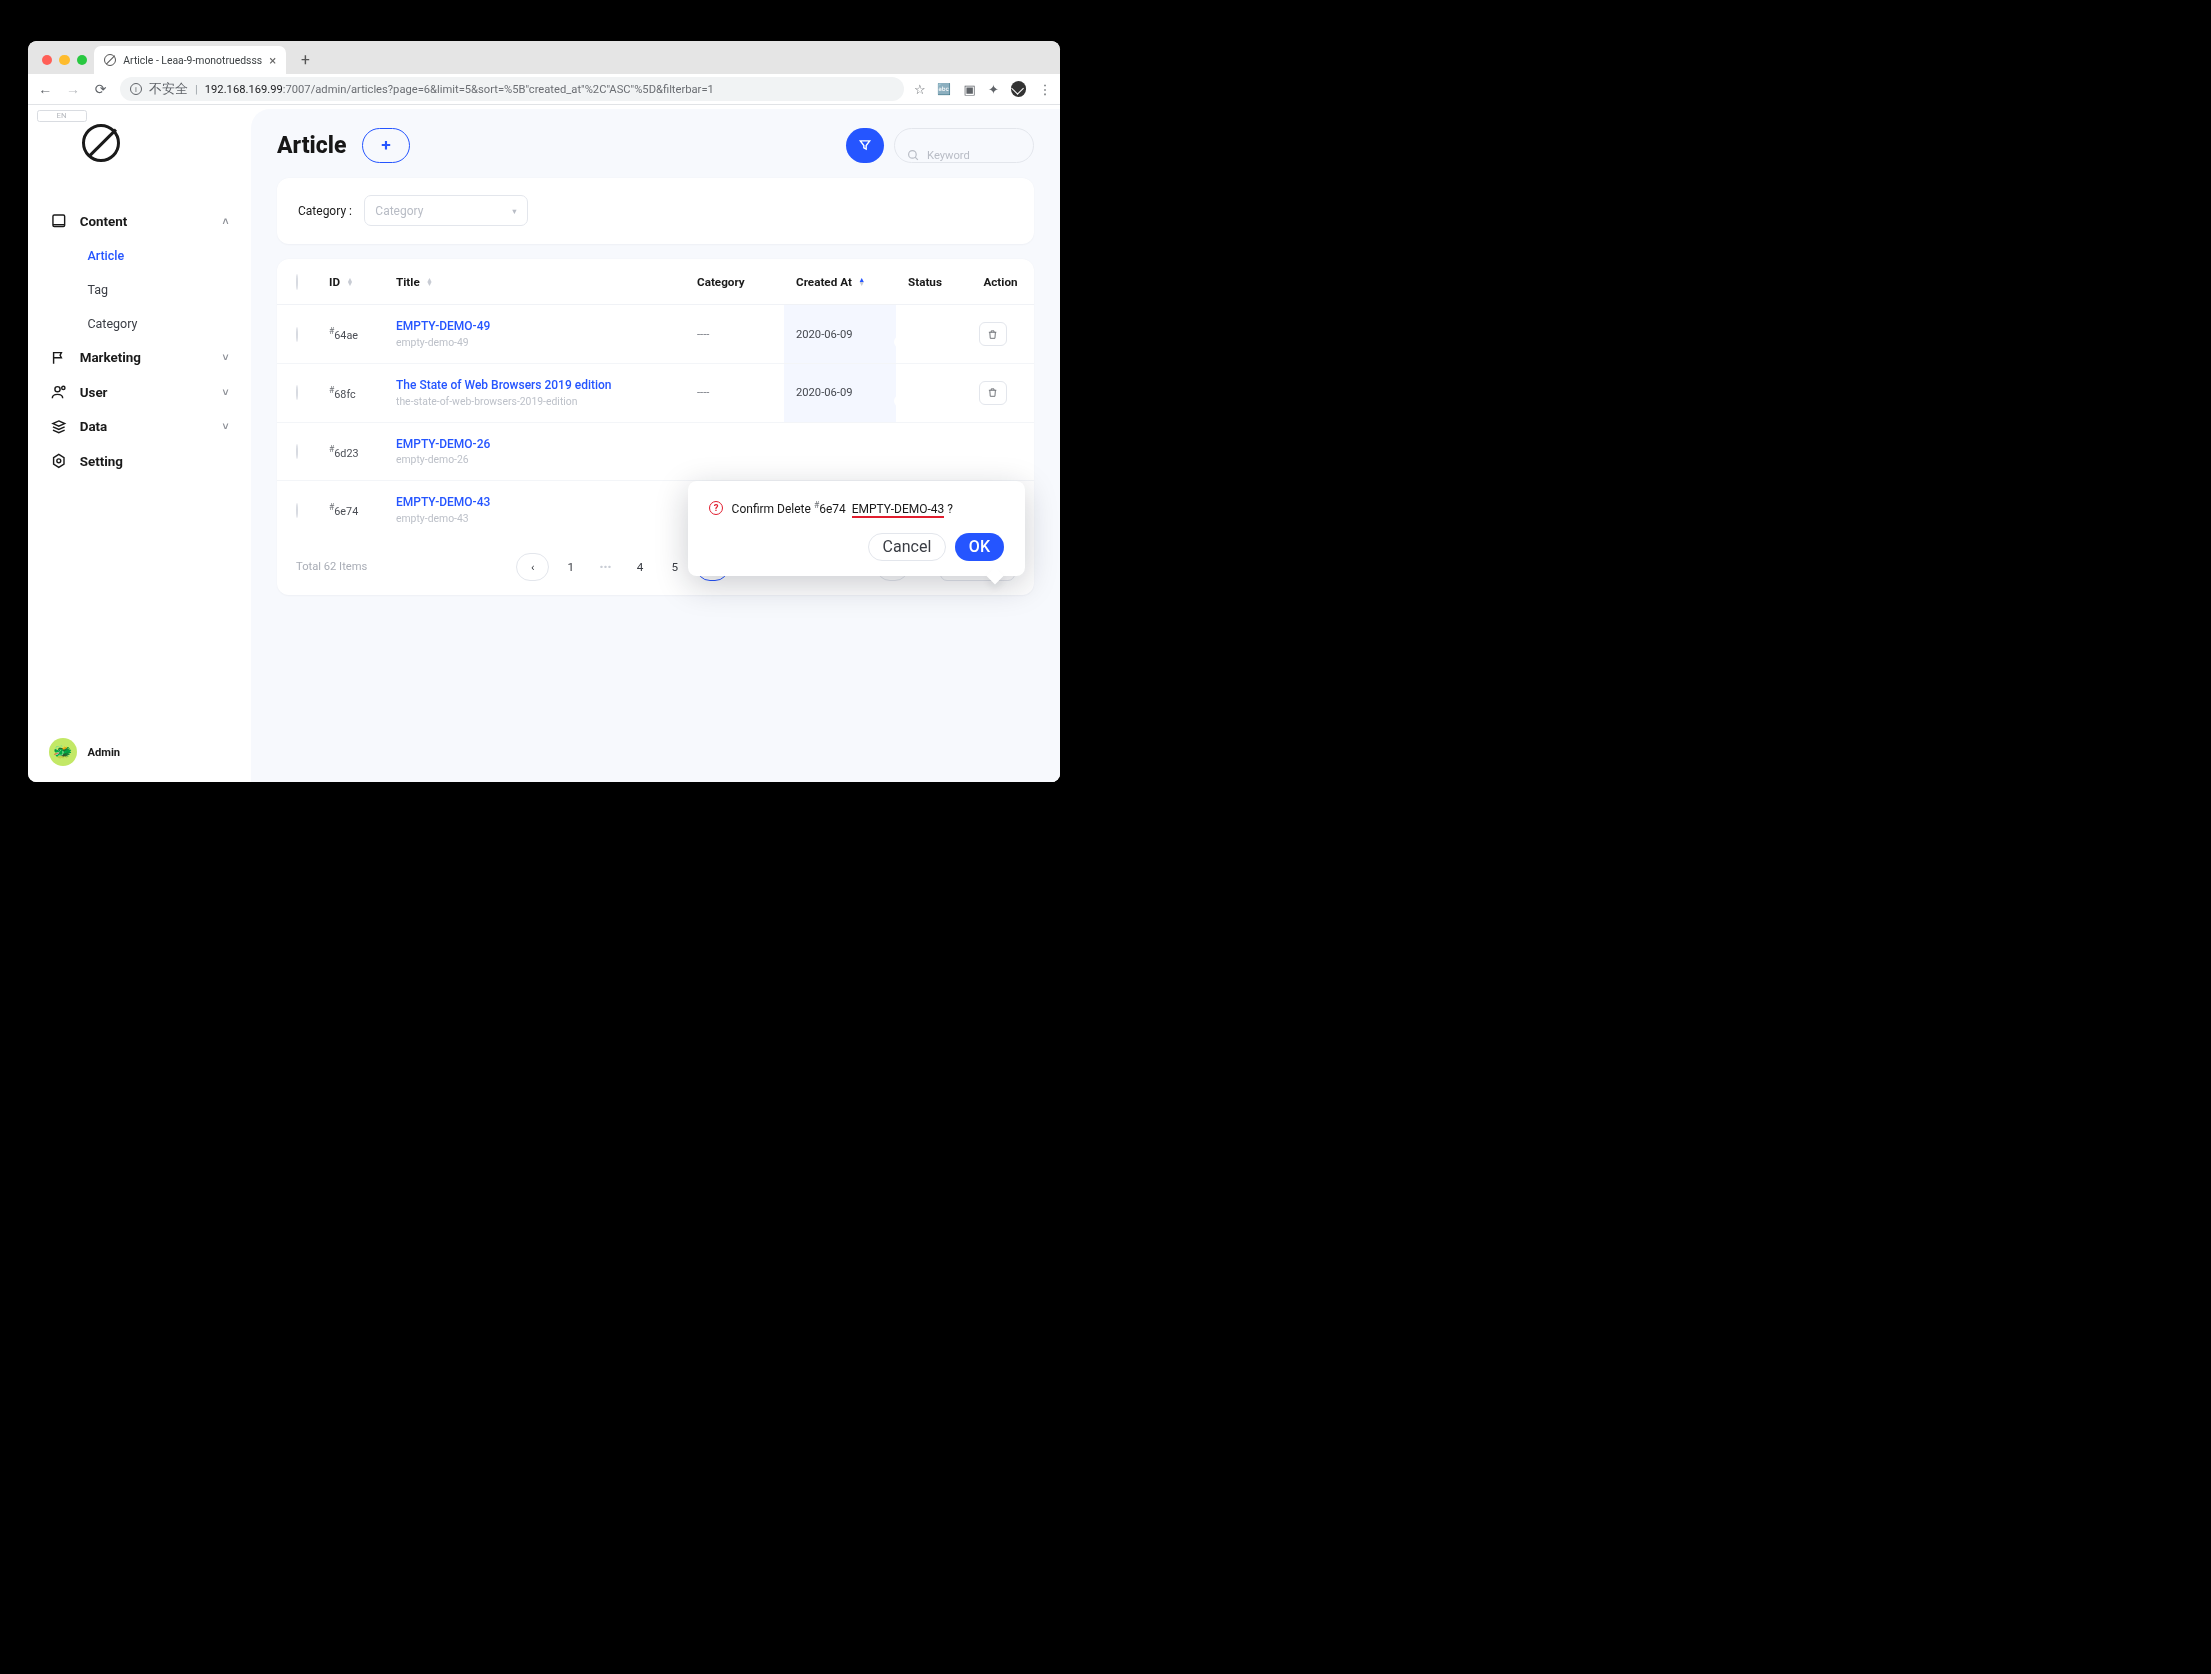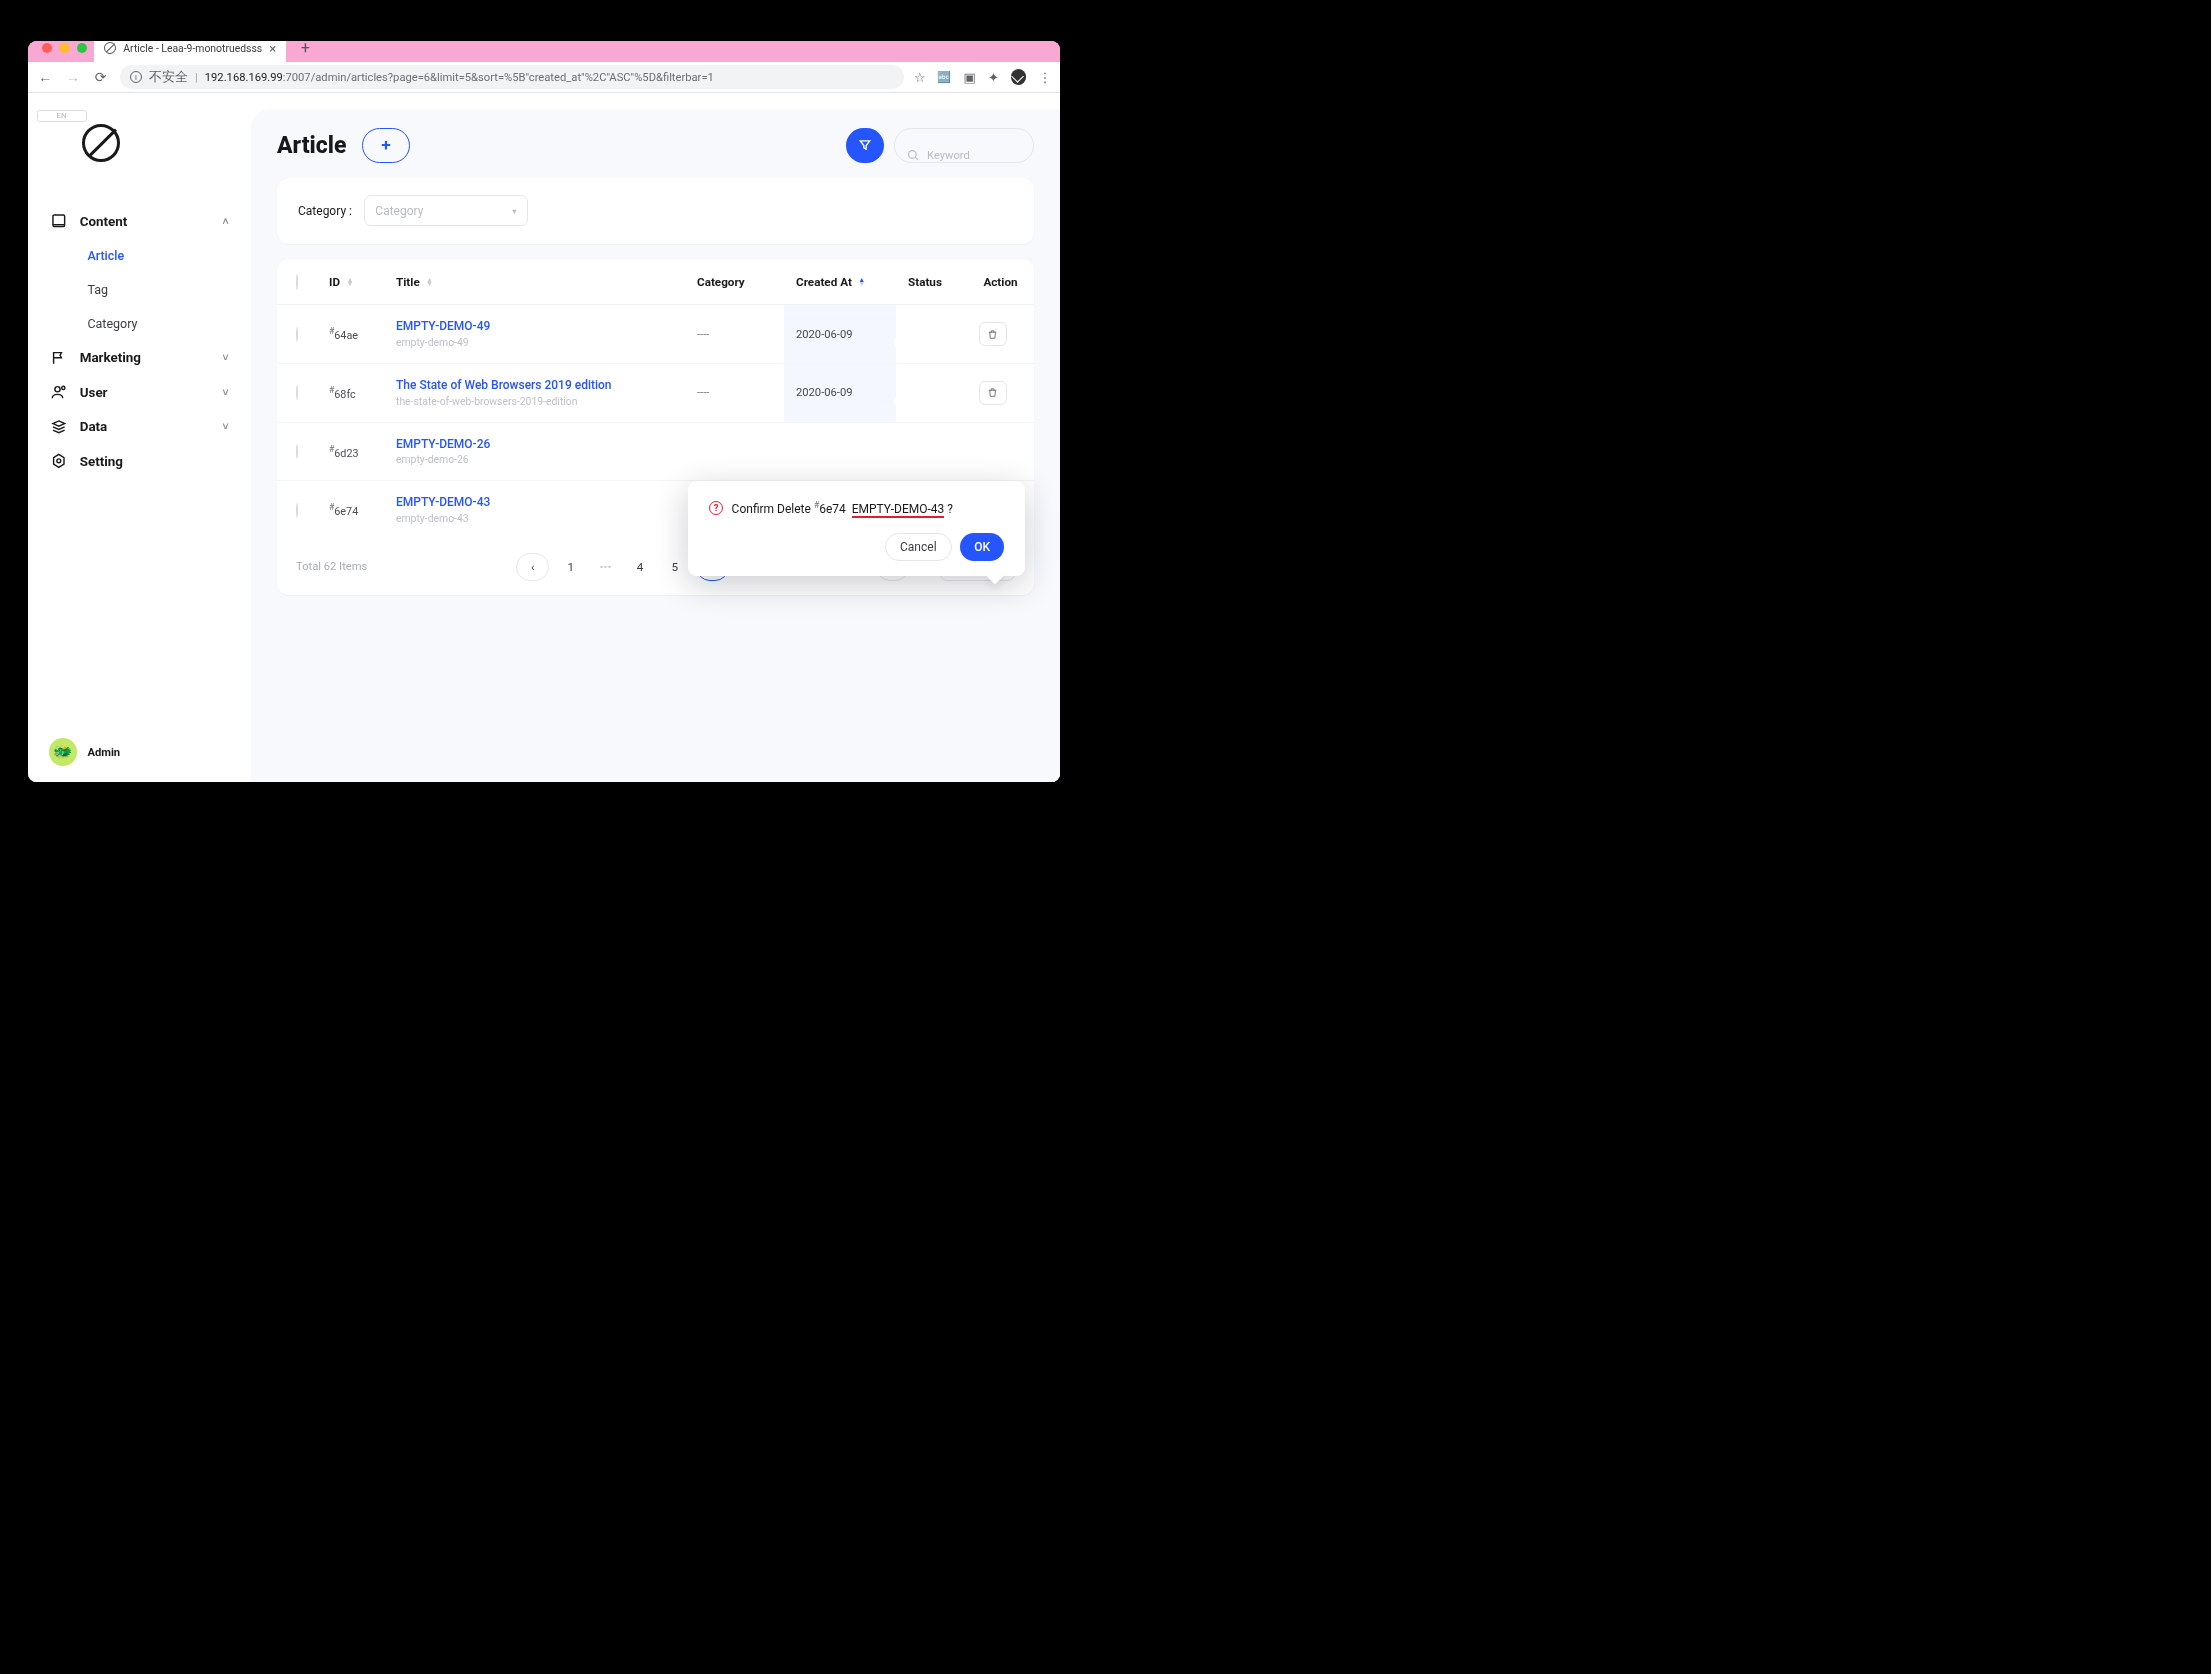--- a/index.html
+++ b/index.html
@@ -16,21 +16,21 @@
     position: absolute;
     left: 28px; top: 41px;
     width: 1032px; height: 741px;
     background: #fff;
     border-radius: 8.6px;
     overflow: hidden;
     box-shadow: 0 26px 69px rgba(0,0,0,.5);
   }
   
   .tabbar {
-    height: 21px; background: #f9a8d4;
+    height: 33px; background: #e5e5e5;
     display: flex; align-items: flex-end;
     padding-left: 8.6px;
   }
   .traffic { display: flex; gap: 7px; align-items: center; padding: 0 7px 8.6px 5.2px; }
   .dot { width: 10.4px; height: 10.4px; border-radius: 50%; }
   .dot.r{background:#ff5f57}.dot.y{background:#febc2e}.dot.g{background:#28c840}
   .tab {
     background:#fff; height:28px; border-radius:7px 7px 0 0;
     display:flex; align-items:center; gap:7px; padding:0 10.4px;
     font-size:10.4px; color:#3c4043; min-width:190px;
@@ -136,21 +136,21 @@
   }
   .popover::after{
     content:""; position:absolute; right:24px; bottom:-6px;
     width:12px;height:12px;background:#fff;transform:rotate(45deg);
     box-shadow:3.5px 3.5px 7px rgba(17,24,39,.08);
   }
   .pop-body{display:flex;align-items:center;gap:8.6px;font-size:12px}
   .q-icon{width:14px;height:14px;border:1.6px solid #e11d2e;border-radius:50%;color:#e11d2e;display:flex;align-items:center;justify-content:center;font-size:9.5px;font-weight:700}
   .pop-name{border-bottom:2.2px solid #e11d2e;padding-bottom:0.9px}
   .pop-actions{display:flex;justify-content:flex-end;gap:8.6px;margin-top:17.3px}
-  .btn{height:28px;padding:0 14px;border-radius:15.6px;font-size:12px;display:flex;align-items:center}
+  .btn{height:28px;padding:0 14px;border-radius:15.6px;font-size:16px;display:flex;align-items:center}
   .btn.cancel{border:1.1px solid #e3e6ec;color:#3a3d44}
   .btn.ok{background:#2555ff;color:#fff;font-weight:500}
 
   
   svg{display:block}
 </style>
 </head>
 <body>
 
 <div class="browser">

